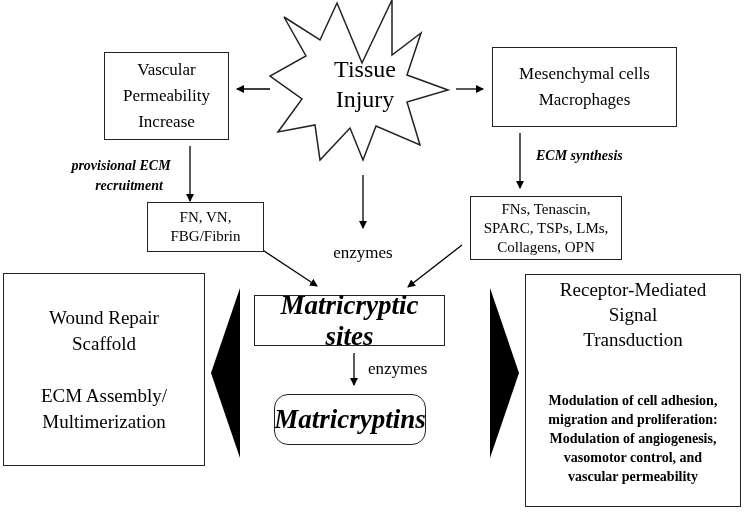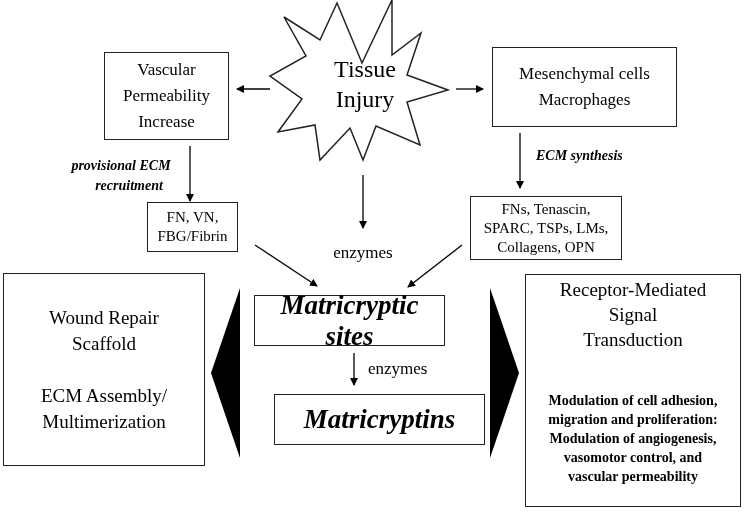--- a/index.html
+++ b/index.html
@@ -59,21 +59,21 @@
 
 <div class="txt bi" style="left:58px;top:156px;width:126px;font-size:14px;line-height:20px;">
   <span class="line">provisional ECM</span>
   <span class="line" style="padding-left:16px;">recruitment</span>
 </div>
 
 <div class="txt bi" style="left:536px;top:146px;width:110px;font-size:14px;line-height:20px;text-align:left;">
   <span>ECM synthesis</span>
 </div>
 
-<div class="box f15" style="left:147px;top:202px;width:91px;height:50px;">
+<div class="box f15" style="left:147px;top:202px;width:117px;height:50px;">
   <span class="line">FN, VN,</span>
   <span class="line">FBG/Fibrin</span>
 </div>
 
 <div class="box f15" style="left:470px;top:196px;width:152px;height:64px;">
   <span class="line">FNs, Tenascin,</span>
   <span class="line">SPARC, TSPs, LMs,</span>
   <span class="line">Collagens, OPN</span>
 </div>
 
@@ -82,21 +82,21 @@
 </div>
 
 <div class="box bi" style="left:254px;top:295px;width:191px;height:51px;font-size:27px;">
   <span>Matricryptic sites</span>
 </div>
 
 <div class="txt f17" style="left:368px;top:356px;width:80px;text-align:left;">
   <span>enzymes</span>
 </div>
 
-<div class="box bi" style="left:274px;top:394px;width:211px;height:51px;font-size:27px;">
+<div class="box bi" style="left:274px;top:394px;width:152px;height:51px;font-size:27px;border-radius:14px;">
   <span>Matricryptins</span>
 </div>
 
 <div class="box" style="left:3px;top:273px;width:202px;height:193px;font-size:19px;line-height:26px;">
   <span class="line">Wound Repair</span>
   <span class="line">Scaffold</span>
   <span class="line" style="height:26px;"></span>
   <span class="line">ECM Assembly/</span>
   <span class="line">Multimerization</span>
 </div>

